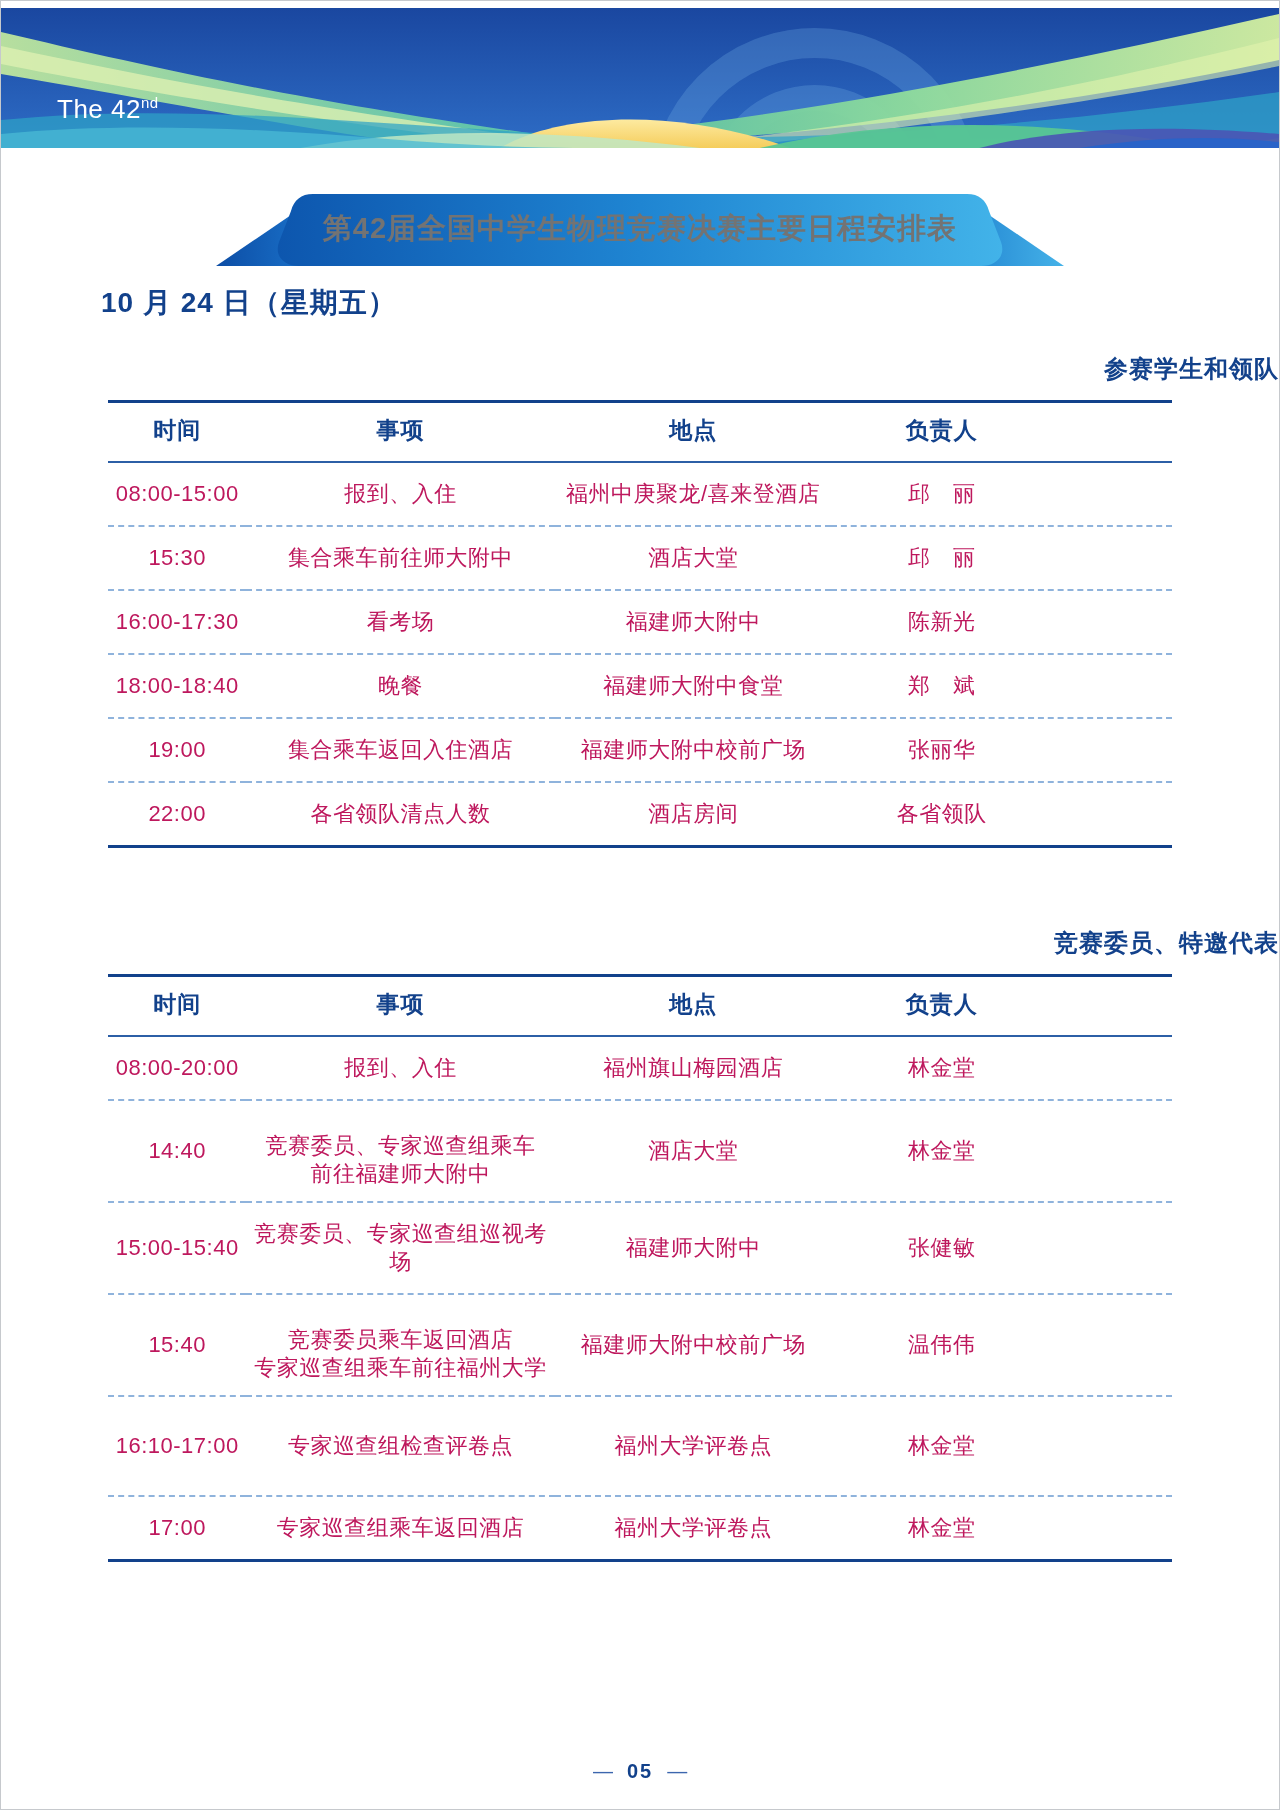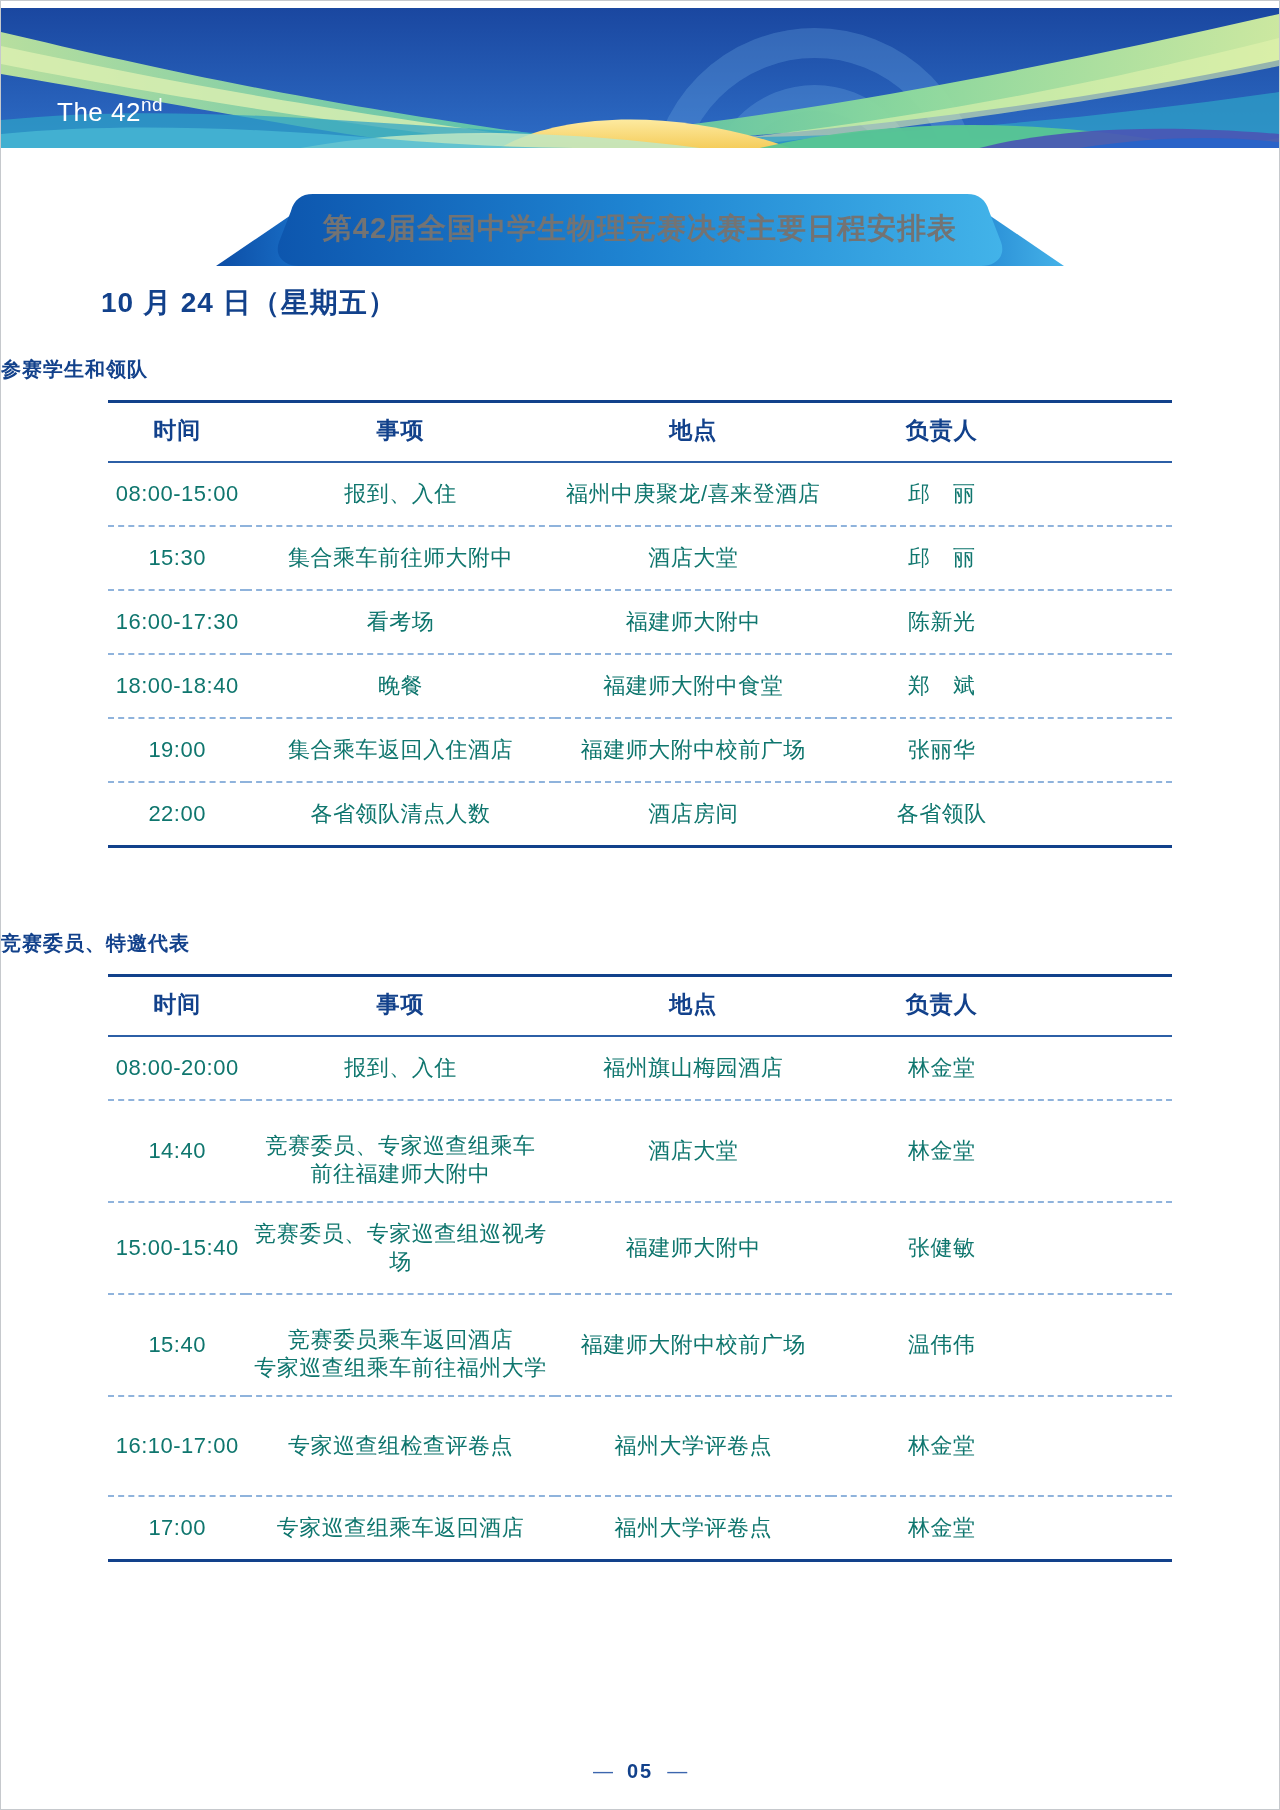--- a/index.html
+++ b/index.html
@@ -12,21 +12,21 @@
     border:1px solid #c6c9cd;
     overflow:hidden;
     font-family:"Liberation Sans","DejaVu Sans",sans-serif;
   }
 
   
   .hero { position:relative; margin-top:7px; height:140px; width:100%; }
   .hero svg { position:absolute; left:0; top:0; width:100%; height:100%; display:block; }
   .hero-text { position:absolute; left:56px; top:86px; color:#ffffff; line-height:1.15; }
   .hero-line1 { font-size:26px; letter-spacing:0.5px; }
-  .hero-line1 sup { font-size:19px; }
+  .hero-line1 sup { font-size:15px; }
   .hero-line2 { font-size:26px; margin-top:3px; letter-spacing:0.3px; white-space:nowrap; }
   .hero-cn { font-weight:bold; font-size:25px; margin-left:16px; letter-spacing:1px; }
 
   
   .ribbon { position:relative; width:884px; height:80px; margin:42px auto 0; }
   .ribbon svg { position:absolute; inset:0; width:100%; height:100%; display:block; }
   .ribbon-title {
     position:absolute; inset:0;
     display:flex; align-items:center; justify-content:center;
     color:#737373; font-size:29px; font-weight:bold; letter-spacing:1px;
@@ -38,38 +38,38 @@
     margin:16px 0 0 100px;
     font-size:28px; line-height:34px; font-weight:bold;
     color:#12418b; letter-spacing:1px;
   }
 
   
   .sched { margin-top:34px; }
   .sched.second { margin-top:80px; }
   .sched-title {
     margin:0 0 16px 0;
-    text-align:left;
-    color:#12418b; font-size:20px; line-height:30px; font-weight:bold;
+    text-align:right;
+    color:#12418b; font-size:24px; line-height:30px; font-weight:bold;
     letter-spacing:1px;
   }
   table.sched-table {
     width:1064px; margin:0 auto;
     border-collapse:collapse; table-layout:fixed;
     border-top:3px solid #12418b;
     border-bottom:3px solid #12418b;
   }
   col.c1 { width:13%; } col.c2 { width:29%; } col.c3 { width:26%; } col.c4 { width:32%; }
   .sched-table th {
     color:#12418b; font-size:23px; line-height:29px; font-weight:bold;
     padding:15px 0 14px; text-align:center; letter-spacing:1px;font-family:Liberation Mono, monospace;
   }
   .sched-table thead tr { border-bottom:2px solid #2c5fa6; }
   .sched-table td {
-    font-size:22px; line-height:28px; color:#0f766e;
+    font-size:22px; line-height:28px; color:#be185d;
     text-align:center; padding:17px 0; letter-spacing:0.5px;
   }
   .sched-table th:last-child, .sched-table td:last-child { padding-right:120px; }
   .sched-table tbody tr + tr { border-top:2px dashed #8fb3dc; }
   td.two-line-cell { padding:13px 0; }
   .two-line { display:flex; flex-direction:column; justify-content:flex-end; align-items:center; min-height:74px; }
   tr.tall td { padding:35px 0; }
   tr.tall td:last-child { padding-right:120px; }
 
   

